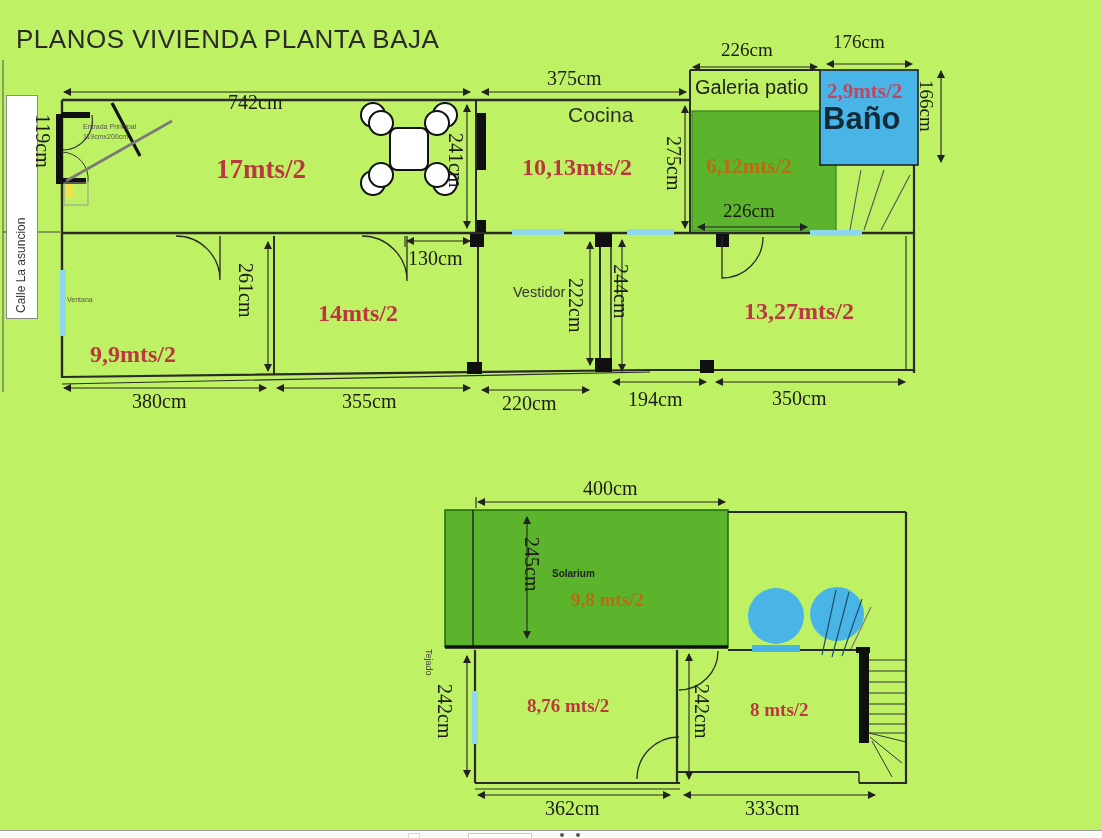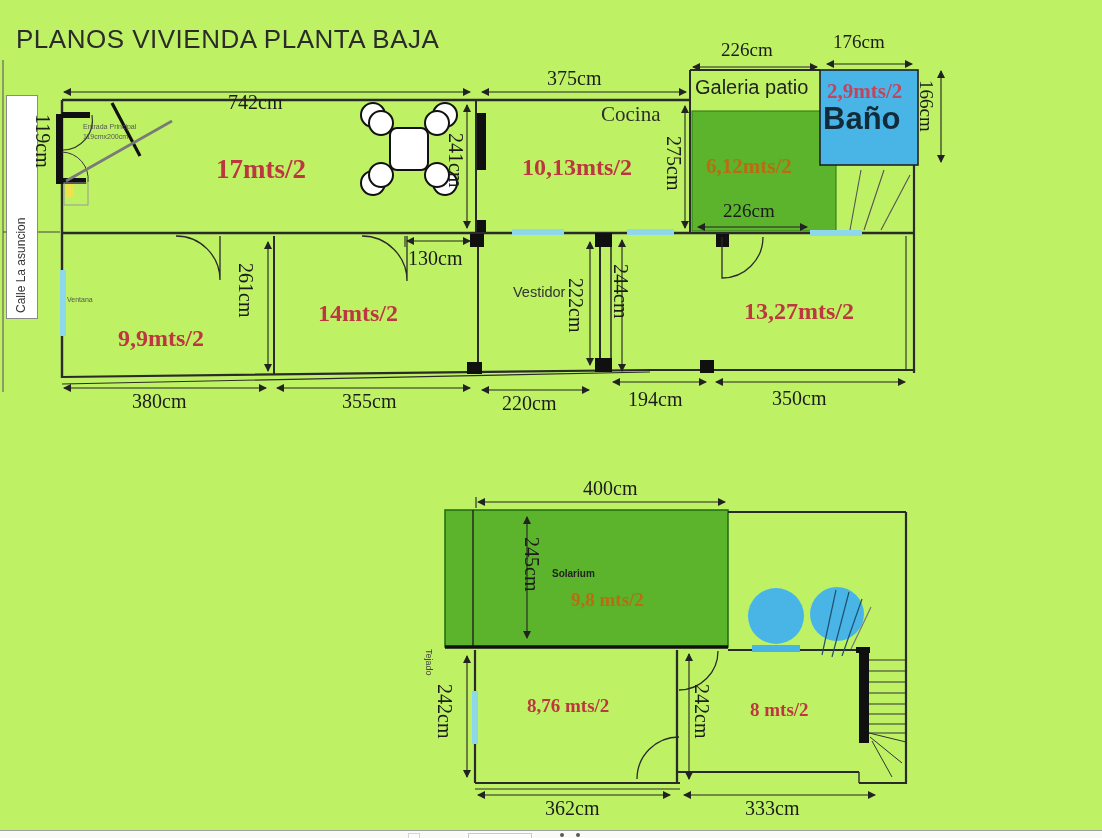--- a/index.html
+++ b/index.html
@@ -224,27 +224,27 @@
   <div class="lbl dim vcw" style="left:256px; top:263px;">261cm</div>
   <div class="lbl dim vcw" style="left:586px; top:278px;">222cm</div>
   <div class="lbl dim vcw" style="left:631px; top:264px;">244cm</div>
   <div class="lbl dim" style="left:132px; top:391px;">380cm</div>
   <div class="lbl dim" style="left:342px; top:391px;">355cm</div>
   <div class="lbl dim" style="left:502px; top:393px;">220cm</div>
   <div class="lbl dim" style="left:628px; top:389px;">194cm</div>
   <div class="lbl dim" style="left:772px; top:388px;">350cm</div>
 
   <div class="lbl red" style="left:216px; top:156px; font-size:27px;">17mts/2</div>
-  <div class="lbl sans" style="left:601px; top:104px; font-size:21px; color:#2e2e2e;font-family:Liberation Serif, serif;">Cocina</div>
+  <div class="lbl sans" style="left:568px; top:104px; font-size:21px; color:#2e2e2e;">Cocina</div>
   <div class="lbl red" style="left:522px; top:155px; font-size:24px;">10,13mts/2</div>
   <div class="lbl sans" style="left:695px; top:77px; font-size:20px; color:#222;">Galeria patio</div>
   <div class="lbl pink" style="left:827px; top:81px; font-size:21px;">2,9mts/2</div>
   <div class="lbl sans" style="left:823px; top:103px; font-size:31px; font-weight:bold; color:#122b3a;">Baño</div>
   <div class="lbl orange" style="left:706px; top:156px; font-size:21px;">6,12mts/2</div>
-  <div class="lbl red" style="left:90px; top:326px; font-size:24px;margin-left:28px;">9,9mts/2</div>
+  <div class="lbl red" style="left:90px; top:342px; font-size:24px;">9,9mts/2</div>
   <div class="lbl red" style="left:318px; top:301px; font-size:24px;">14mts/2</div>
   <div class="lbl sans" style="left:513px; top:285px; font-size:14.5px; color:#333;">Vestidor</div>
   <div class="lbl red" style="left:712px; top:299px; font-size:24px;margin-left:32px;">13,27mts/2</div>
 
   <div class="lbl tiny" style="left:83px; top:123px;">Entrada Principal</div>
   <div class="lbl tiny" style="left:83px; top:133px;">119cmx200cm</div>
   <div class="lbl tiny" style="left:67px; top:296px;">Ventana</div>
 
   <div class="lbl dim" style="left:583px; top:478px;">400cm</div>
   <div class="lbl dim vcw" style="left:542px; top:537px;">245cm</div>

